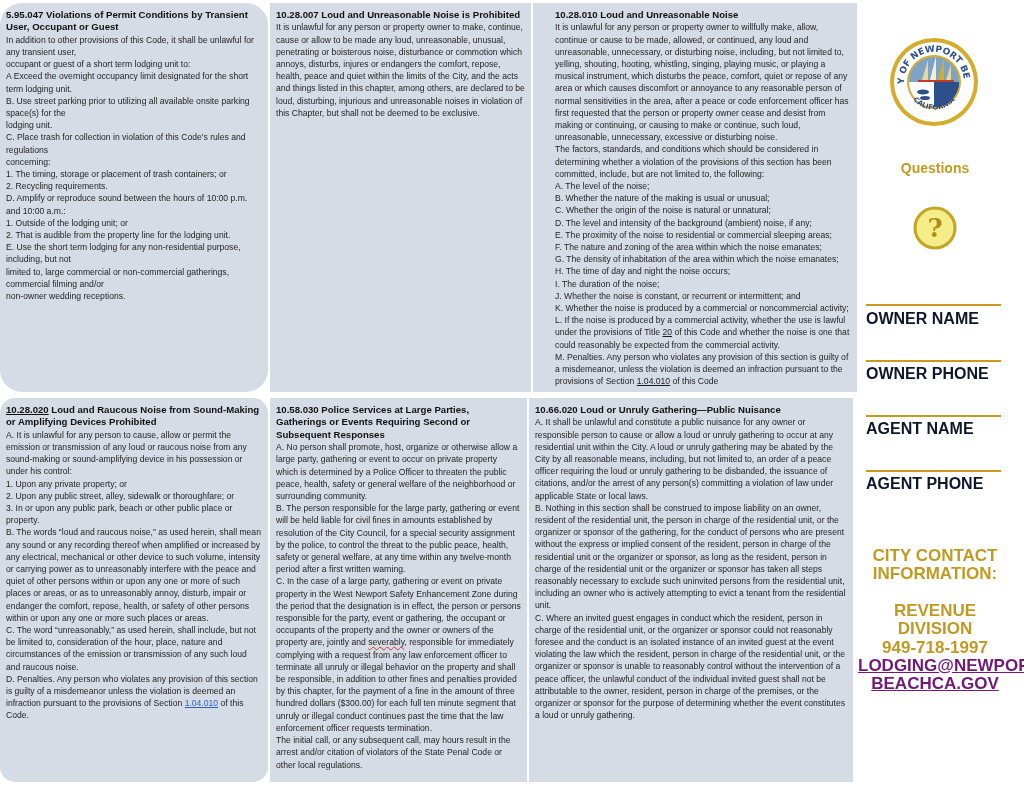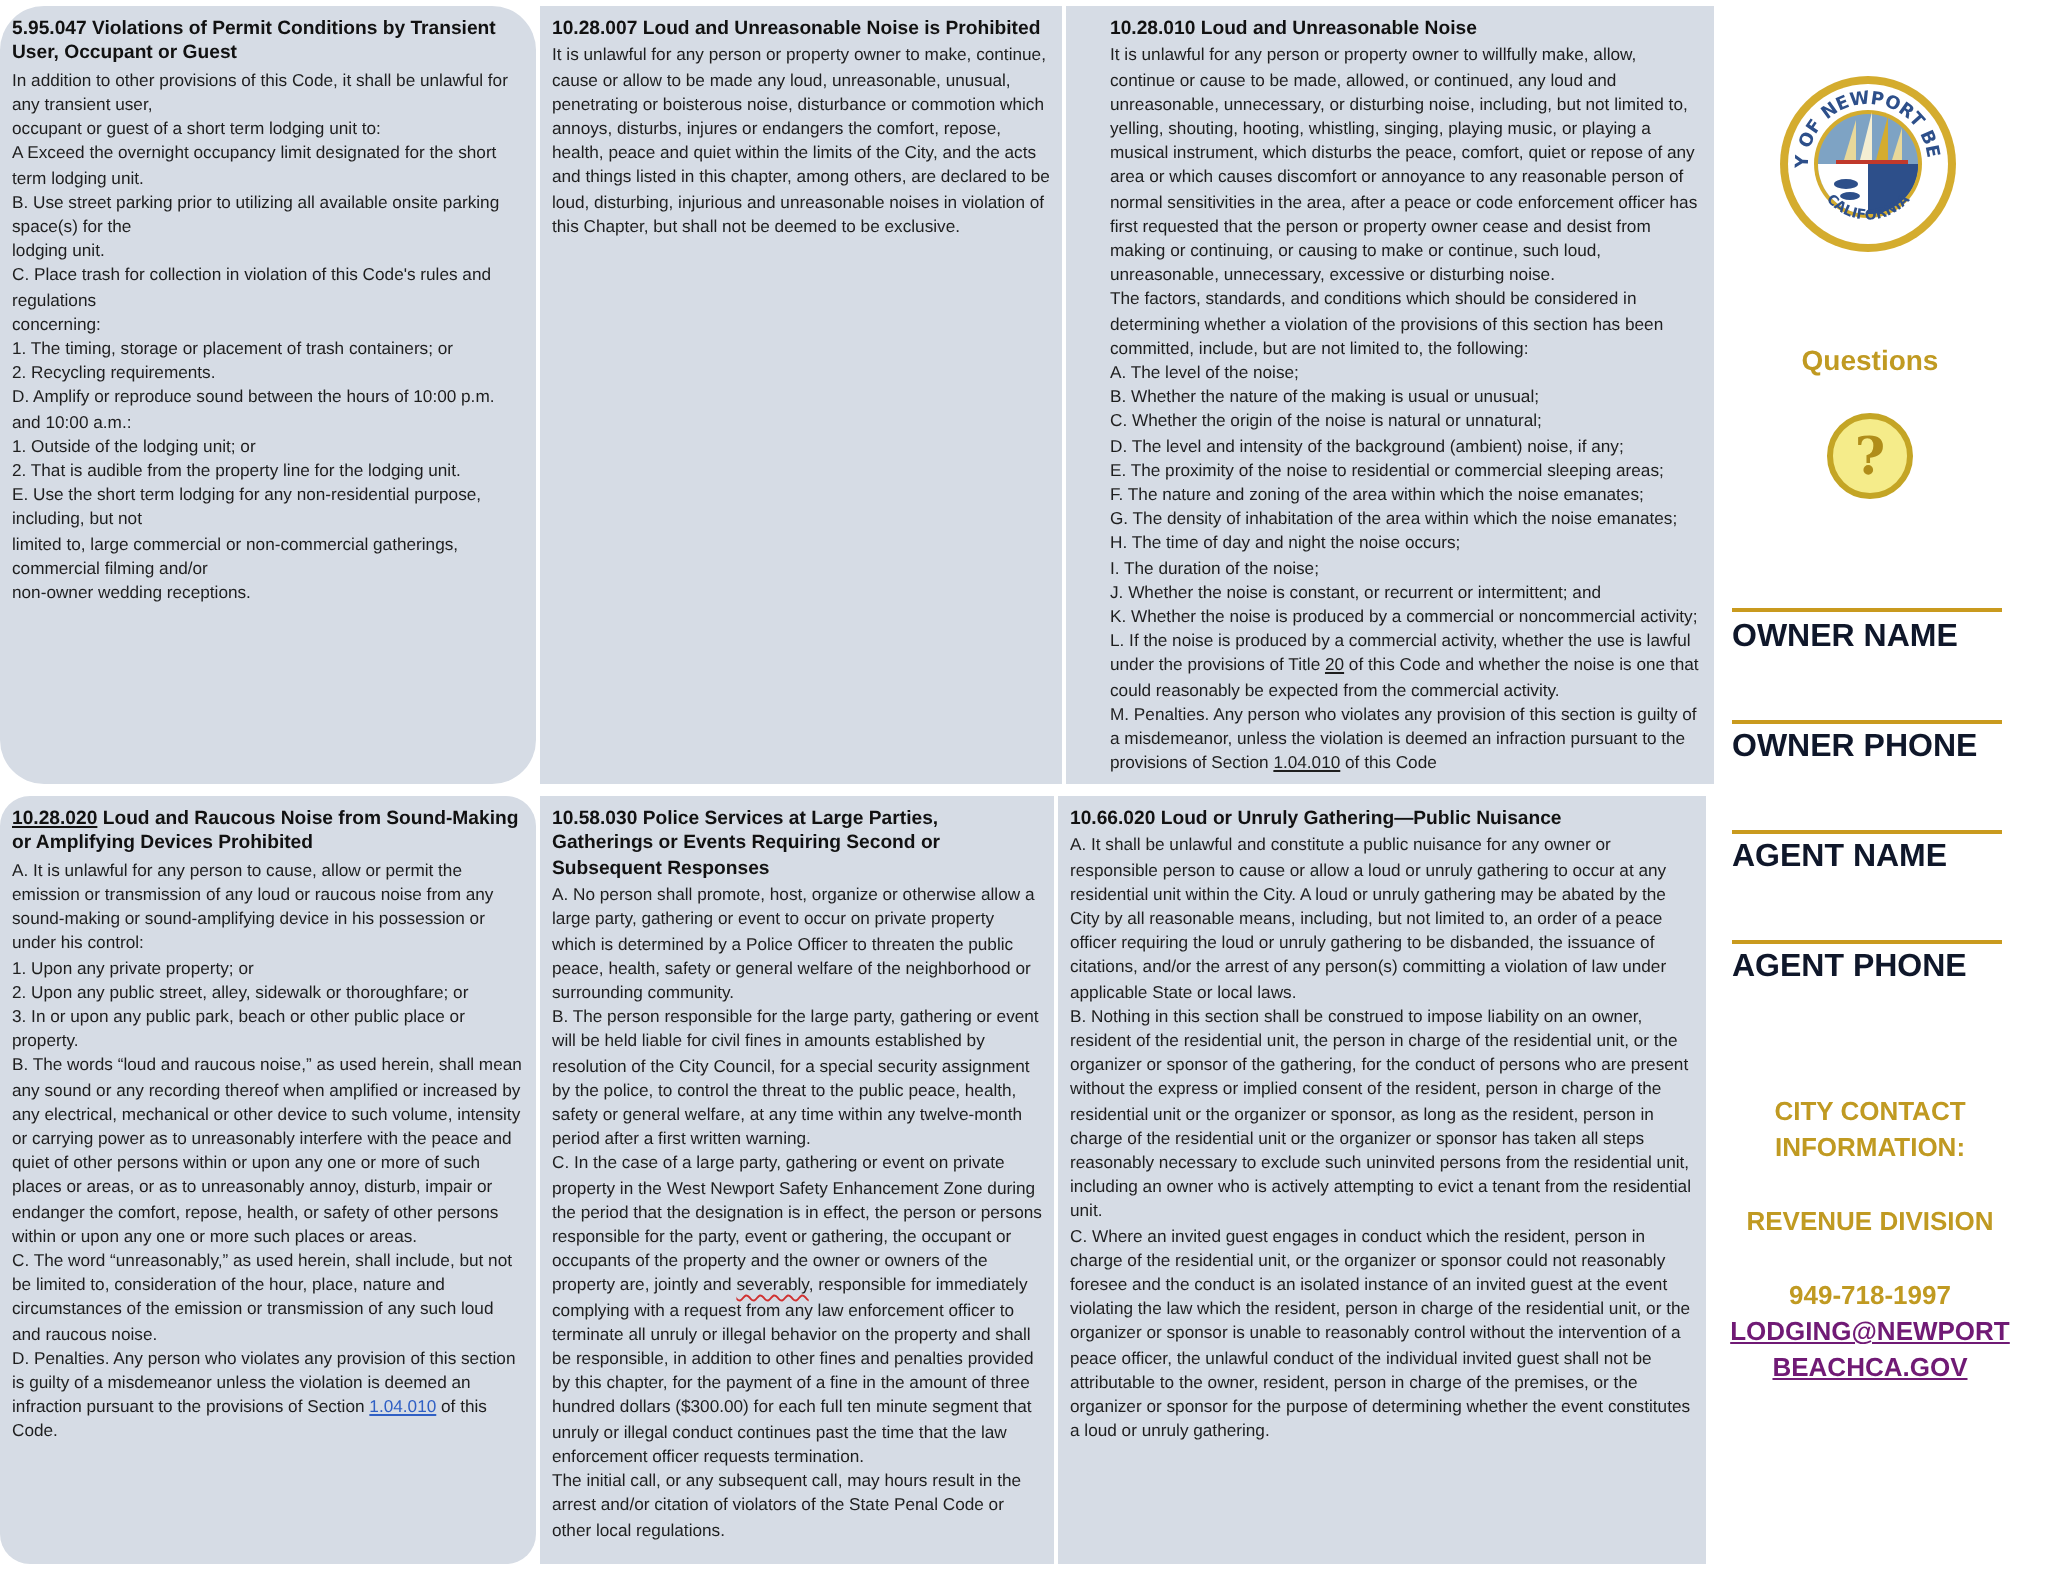--- a/index.html
+++ b/index.html
@@ -19,25 +19,25 @@
   .link-blue { color: #2f5fc4; text-decoration: underline; }
   .squiggle { text-decoration: underline wavy #d03030; text-decoration-thickness: 1px; }
   #p1 { left: 0; top: 3px; width: 268px; height: 389px; border-radius: 22px; }
   #p2 { left: 270px; top: 3px; width: 261px; height: 389px; }
   #p3 { left: 533px; top: 3px; width: 324px; height: 389px; padding-left: 22px; }
   #p4 { left: 0; top: 398px; width: 268px; height: 384px; border-radius: 15px; }
   #p5 { left: 270px; top: 398px; width: 257px; height: 384px; }
   #p6 { left: 529px; top: 398px; width: 324px; height: 384px; }
   .sidebar { position: absolute; left: 858px; top: 0; width: 166px; height: 793px; }
   .seal { position: absolute; left: 30px; top: 36px; width: 92px; height: 92px; }
-  .questions { position: absolute; left: 0; width: 154px; top: 172px; text-align: center; color: #c09a22; font-weight: bold; font-size: 14px; }
+  .questions { position: absolute; left: 0; width: 154px; top: 160px; text-align: center; color: #c09a22; font-weight: bold; font-size: 14px; }
   .qicon { position: absolute; left: 55px; top: 206px; width: 44px; height: 44px; }
   .field-line { position: absolute; left: 8px; width: 135px; height: 2px; background: #c99a1e; }
   .field-label { position: absolute; left: 8px; color: #0f172a; font-weight: bold; font-size: 16px; }
-  .contact { position: absolute; left: 0; width: 154px; text-align: center; color: #c09a22; font-weight: bold; font-size: 13px; line-height: 18px; }
+  .contact { position: absolute; left: 0; width: 154px; text-align: center; color: #c09a22; font-weight: bold; font-size: 17px; line-height: 18px; }
   .contact-link { color: #701a75; text-decoration: underline; }
 </style>
 </head>
 <body>
 
 <div class="panel" id="p1">
   <p class="title">5.95.047 Violations of Permit Conditions by Transient User, Occupant or Guest</p>
   <p>In addition to other provisions of this Code, it shall be unlawful for any transient user,</p>
   <p>occupant or guest of a short term lodging unit to:</p>
   <p>A Exceed the overnight occupancy limit designated for the short term lodging unit.</p>

